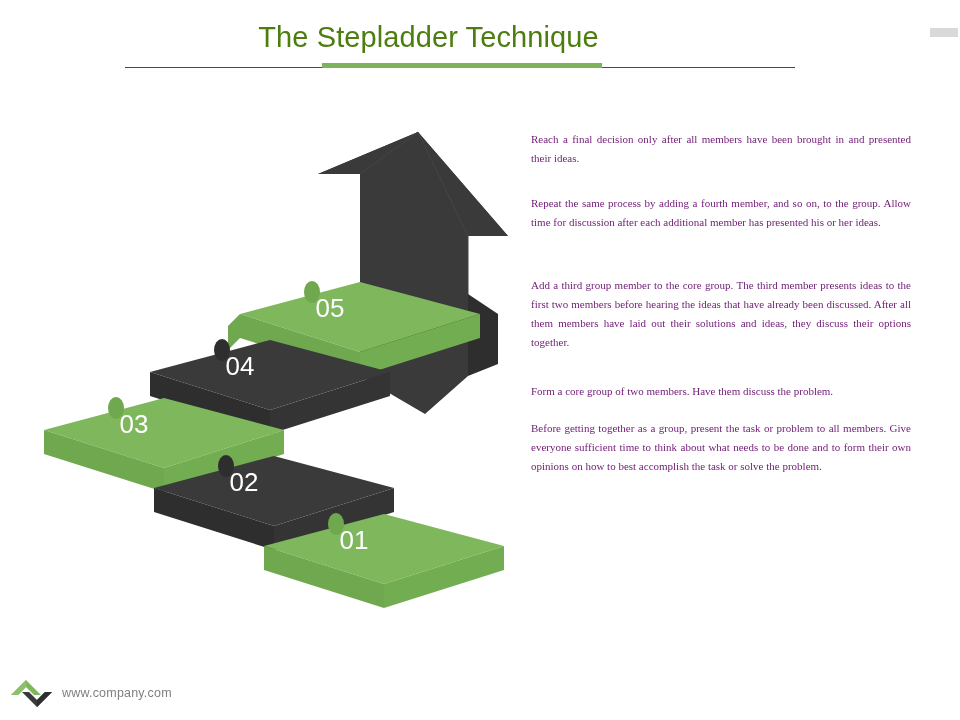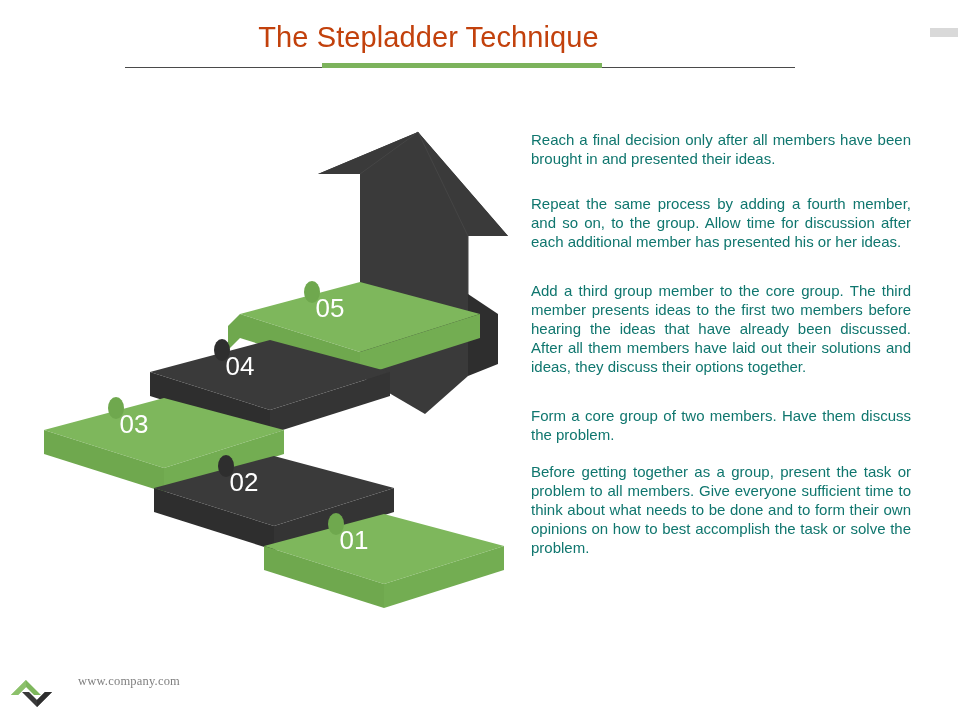--- a/index.html
+++ b/index.html
@@ -16,21 +16,21 @@
     background: #ffffff;
   }
 
   
   #page-title {
     position: absolute;
     top: 18px; left: 0; width: 857px;
     text-align: center;
     font-size: 29px;
     font-weight: 400;
-    color: #c2410c;
+    color: #4d7c0f;
     letter-spacing: 0.1px;
     line-height: 38px;
   }
   #title-rule {
     position: absolute;
     top: 67px; left: 125px;
     width: 670px; height: 1px;
     background: #4a4a4a;
   }
   #title-rule-accent {
@@ -61,39 +61,40 @@
     dominant-baseline: middle;
   }
 
   
   #text-column {
     position: absolute;
     top: 130px; left: 531px;
     width: 380px;
   }
   .para {
-    font-size: 15px;
+    font-size: 11px;
     line-height: 19px;
-    color: #0f766e;
+    color: #701a75;
     text-align: justify;
     margin-bottom: 22px;
+    font-family: Liberation Serif, serif;
   }
   .para:last-child { margin-bottom: 12px; }
   .p1 { margin-bottom: 26px; }
-  .p2 { margin-bottom: 30px; }
+  .p2 { margin-bottom: 44px; }
   .p3 { margin-bottom: 30px; }
   .p4 { margin-bottom: 18px; }
 
   
   #footer {
     position: absolute;
     left: 8px; bottom: 8px;
     display: flex;
-    gap: 20px;
-    font-family: Liberation Serif, serif;
+    align-items: center;
+    gap: 4px;
   }
   #brand-logo { width: 50px; height: 38px; display: block; }
   #footer-url {
     font-size: 12.5px;
     color: #808080;
     letter-spacing: 0.2px;
   }
 </style>
 </head>
 <body>

